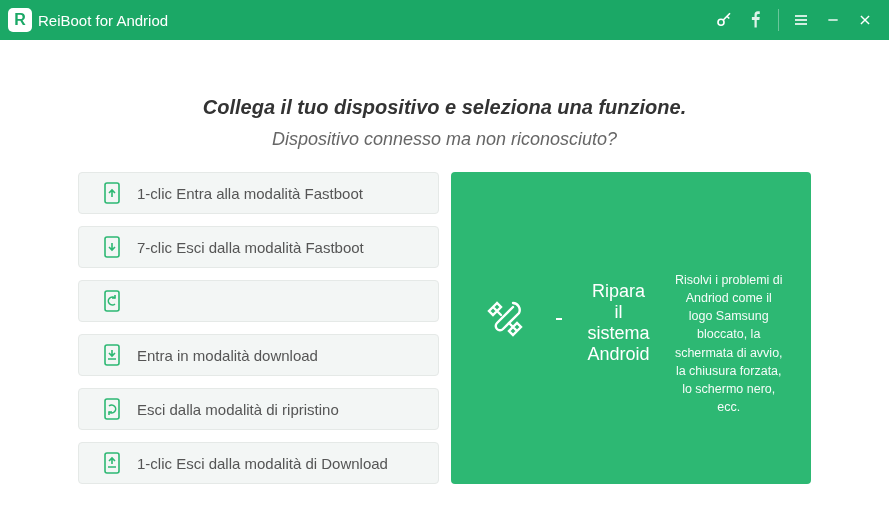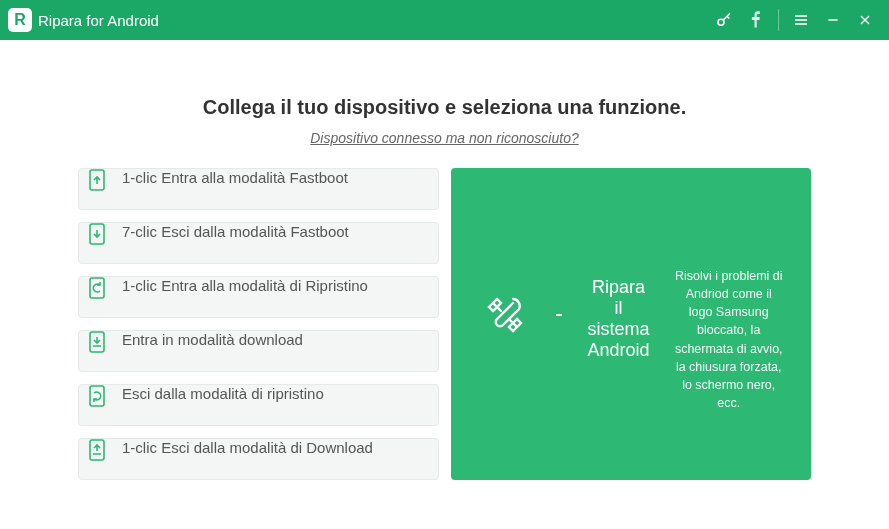--- a/index.html
+++ b/index.html
@@ -62,26 +62,26 @@
   }
   .main {
     padding: 56px 78px 0 78px;
     text-align: center;
   }
   .heading {
     font-size: 20px;
     color: #333;
     font-weight: 600;
     margin-bottom: 10px;
+    font-style: italic;
   }
   .sublink {
-    font-size: 14px;
+    font-size: 18px;
     color: #666;
     font-style: italic;
-    text-decoration: underline;
     cursor: pointer;
     display: inline-block;
     margin-bottom: 22px;
   }
   .grid {
     display: flex;
     gap: 12px;
     text-align: left;
   }
   .col-left {
@@ -95,21 +95,22 @@
     display: flex;
     flex-direction: column;
     gap: 12px;
   }
   .option-btn {
     height: 42px;
     background: #f3f6f5;
     border: 1px solid #e5e9e7;
     border-radius: 4px;
     display: flex;
-    padding: 0 9px;
+    align-items: center;
+    padding: 0 24px;
     gap: 16px;
     cursor: pointer;
     color: #555;
     font-size: 15px;
   }
   .option-icon {
     width: 18px;
     height: 22px;
     flex-shrink: 0;
   }
@@ -149,21 +150,21 @@
     opacity: 0.95;
     margin-top: 31px;
   }
 </style>
 </head>
 <body>
 
 <div class="titlebar">
   <div class="logo-wrap">
     <div class="logo-icon">R</div>
-    <div class="app-title">Ripara for Android</div>
+    <div class="app-title">ReiBoot for Andriod</div>
   </div>
   <div class="titlebar-spacer"></div>
   <div class="titlebar-right">
     <div class="titlebar-btn">
       <svg width="18" height="18" viewBox="0 0 24 24" fill="none" stroke="#fff" stroke-width="2.2">
         <circle cx="8" cy="15" r="4"></circle>
         <path d="M11 12 L20 3 M16 7 L19 10"></path>
       </svg>
     </div>
     <div class="titlebar-btn">
@@ -220,21 +221,20 @@
       </div>
 
       <div class="option-btn">
         <span class="option-icon">
           <svg width="18" height="22" viewBox="0 0 18 22" fill="none" stroke="#2db873" stroke-width="1.6">
             <rect x="2" y="1" width="14" height="20" rx="2"></rect>
             <path d="M12 8 A4 4 0 1 0 12 14"></path>
             <path d="M12 5 L12 8 L9 8"></path>
           </svg>
         </span>
-        <span>1-clic Entra alla modalità di Ripristino</span>
       </div>
 
       <div class="option-btn">
         <span class="option-icon">
           <svg width="18" height="22" viewBox="0 0 18 22" fill="none" stroke="#2db873" stroke-width="1.6">
             <rect x="2" y="1" width="14" height="20" rx="2"></rect>
             <path d="M9 6 V12 M6 9 L9 12 L12 9 M5 15 H13"></path>
           </svg>
         </span>
         <span>Entra in modalità download</span>

